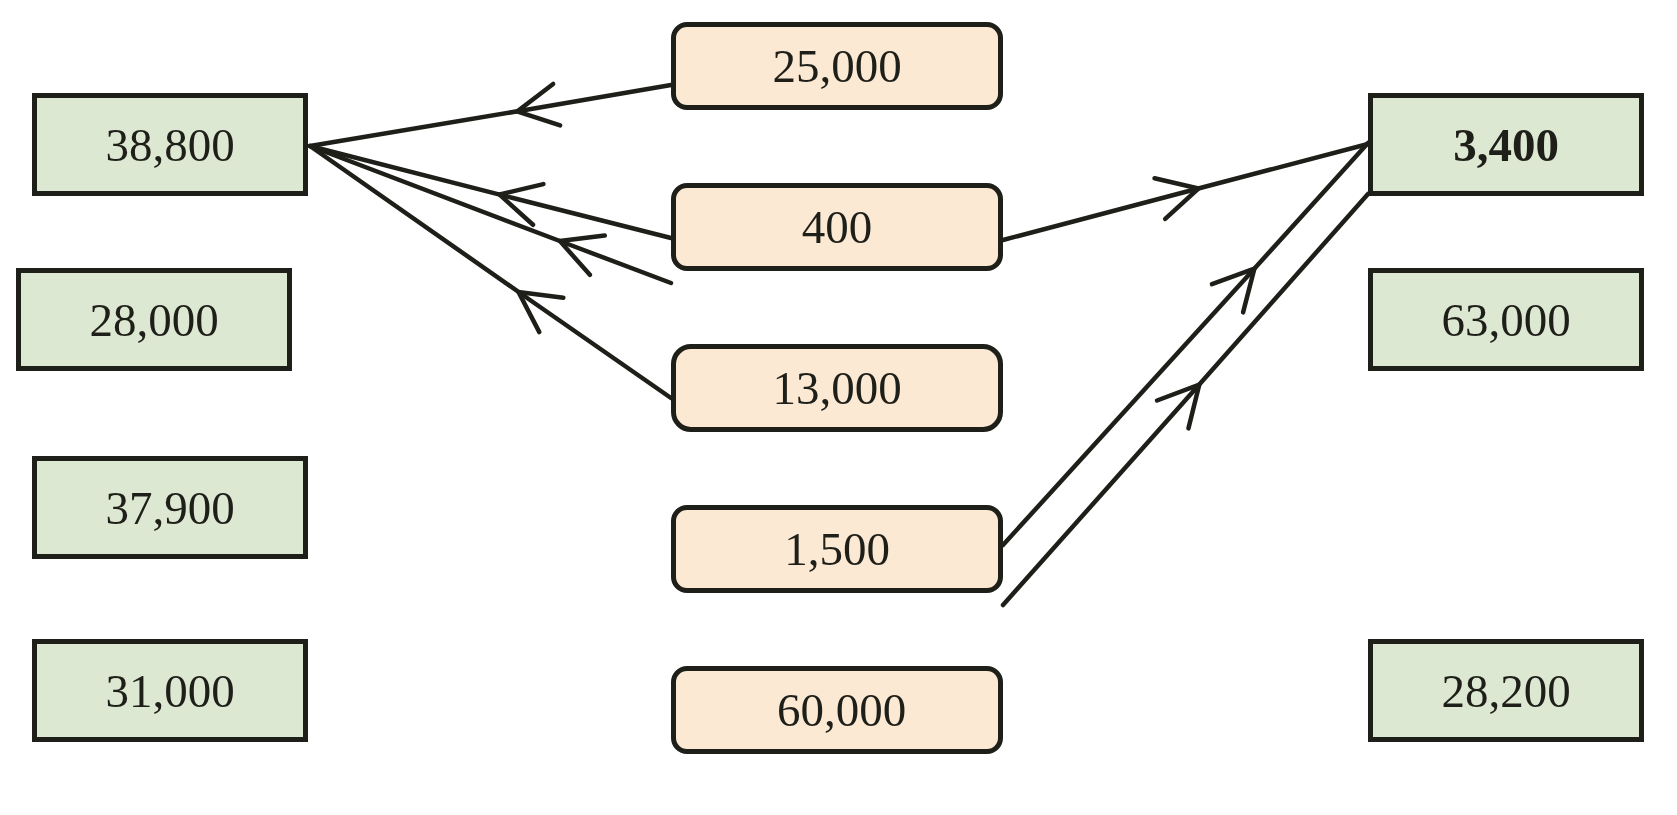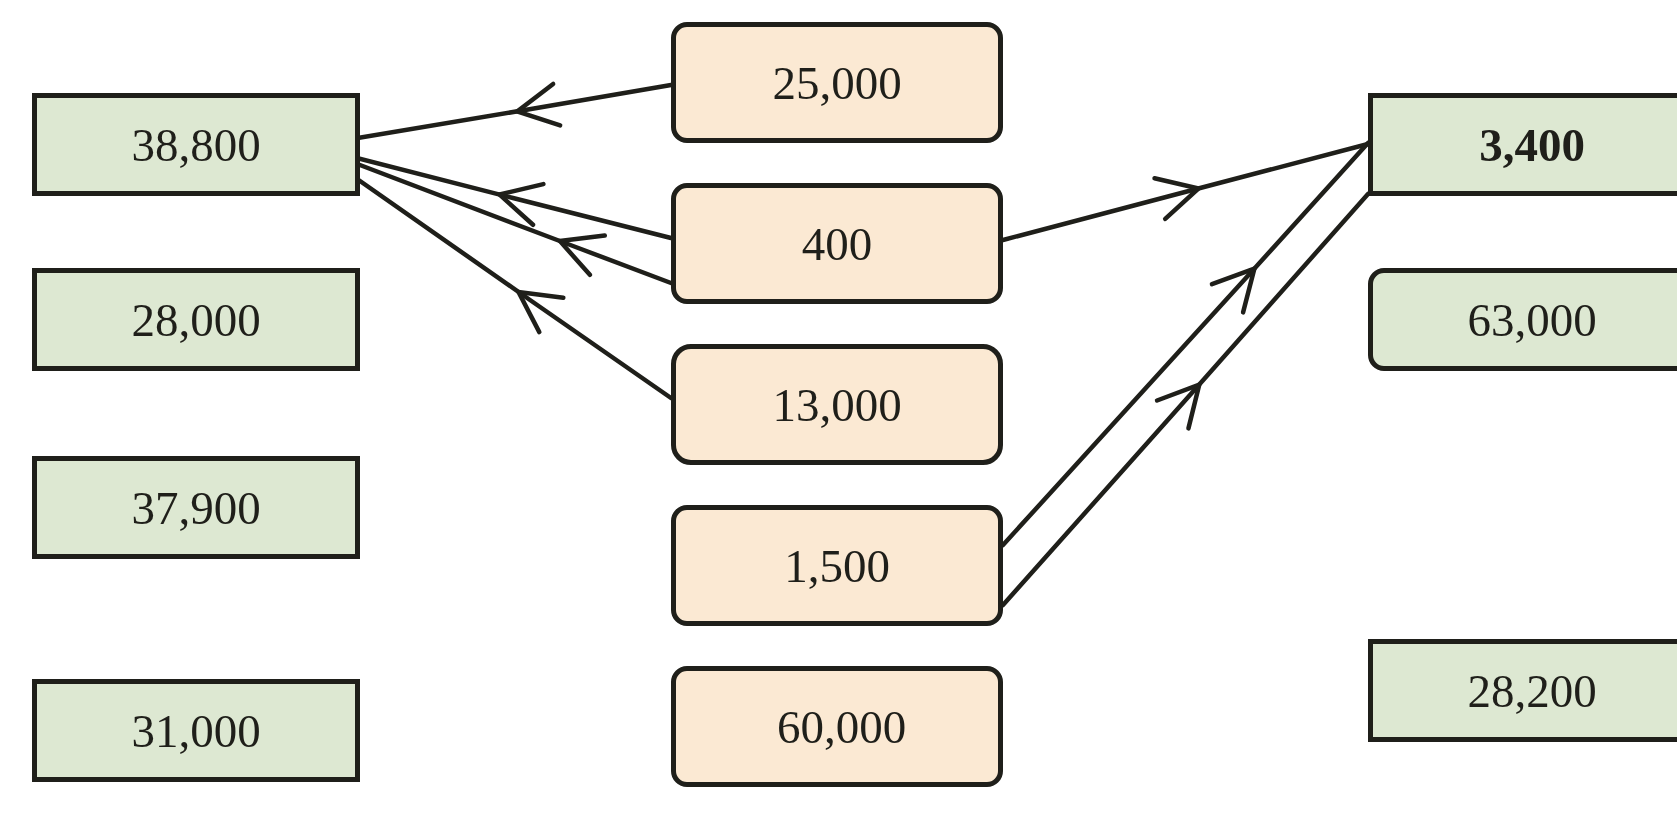--- a/index.html
+++ b/index.html
@@ -32,28 +32,28 @@
   .amount-box {
     position: absolute;
     box-sizing: border-box;
     display: flex;
     align-items: center;
     justify-content: center;
     font-size: 47px;
     color: var(--ink, #1f1f1a);
   }
   .side-box {
-    width: 328px;
+    width: 276px;
     height: 103px;
     background: var(--side-fill, #dde8d2);
     border: 5px solid var(--ink, #1f1f1a);
   }
   .mid-box {
     width: 332px;
-    height: 121px;
+    height: 88px;
     background: var(--mid-fill, #fbe9d3);
     border: 5px solid var(--ink, #1f1f1a);
     border-radius: 16px;
   }
 </style>
 </head>
 <body>
 
 <div class="canvas">
 
@@ -66,27 +66,27 @@
     <path class="connector" d="M671,85 L531,109 L310,146" marker-mid="url(#chev-mid)"></path>
     <path class="connector" d="M671,238 L513,198 L310,146" marker-mid="url(#chev-mid)"></path>
     <path class="connector" d="M671,283 L573,246 L310,146" marker-mid="url(#chev-mid)"></path>
     <path class="connector" d="M671,398 L530,300 L310,146" marker-mid="url(#chev-mid)"></path>
     <path class="connector" d="M1003,240 L1185,192 L1368,144" marker-mid="url(#chev-mid)"></path>
     <path class="connector" d="M1003,545 L1245,279 L1368,143" marker-mid="url(#chev-mid)"></path>
     <path class="connector" d="M1003,605 L1190,395 L1368,194" marker-mid="url(#chev-mid)"></path>
   </svg>
 
   <div class="amount-box side-box" style="left:32px;  top:93px;">38,800</div>
-  <div class="amount-box side-box" style="left:32px;  top:268px;font-family:Liberation Serif, serif;">28,000</div>
+  <div class="amount-box side-box" style="left:16px;  top:268px;font-family:Liberation Serif, serif;">28,000</div>
   <div class="amount-box side-box" style="left:32px;  top:456px;">37,900</div>
-  <div class="amount-box side-box" style="left:32px;  top:639px;margin-top:40px;">31,000</div>
+  <div class="amount-box side-box" style="left:32px;  top:639px;">31,000</div>
 
   <div class="amount-box mid-box" style="left:671px; top:22px;">25,000</div>
   <div class="amount-box mid-box" style="left:671px; top:183px;">400</div>
   <div class="amount-box mid-box" style="left:671px; top:344px;border-radius:20px;">13,000</div>
   <div class="amount-box mid-box" style="left:671px; top:505px;text-align:right;">1,500</div>
   <div class="amount-box mid-box" style="left:671px; top:666px;padding-left:9px;">60,000</div>
 
   <div class="amount-box side-box" style="left:1368px; top:93px;font-weight:bold;">3,400</div>
-  <div class="amount-box side-box" style="left:1368px; top:268px;border-radius:16px;">63,000</div>
+  <div class="amount-box side-box" style="left:1368px; top:268px;">63,000</div>
   <div class="amount-box side-box" style="left:1368px; top:639px;">28,200</div>
 
 </div>
 
 </body></html>

